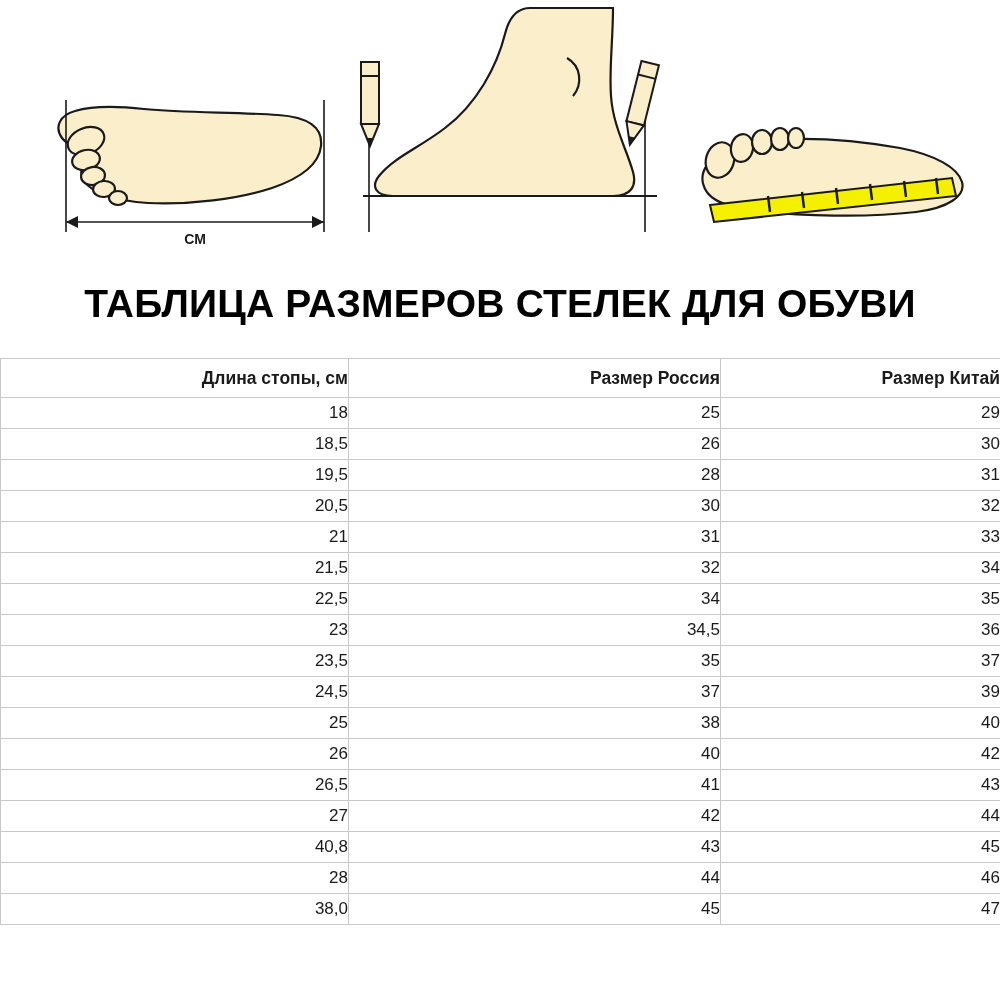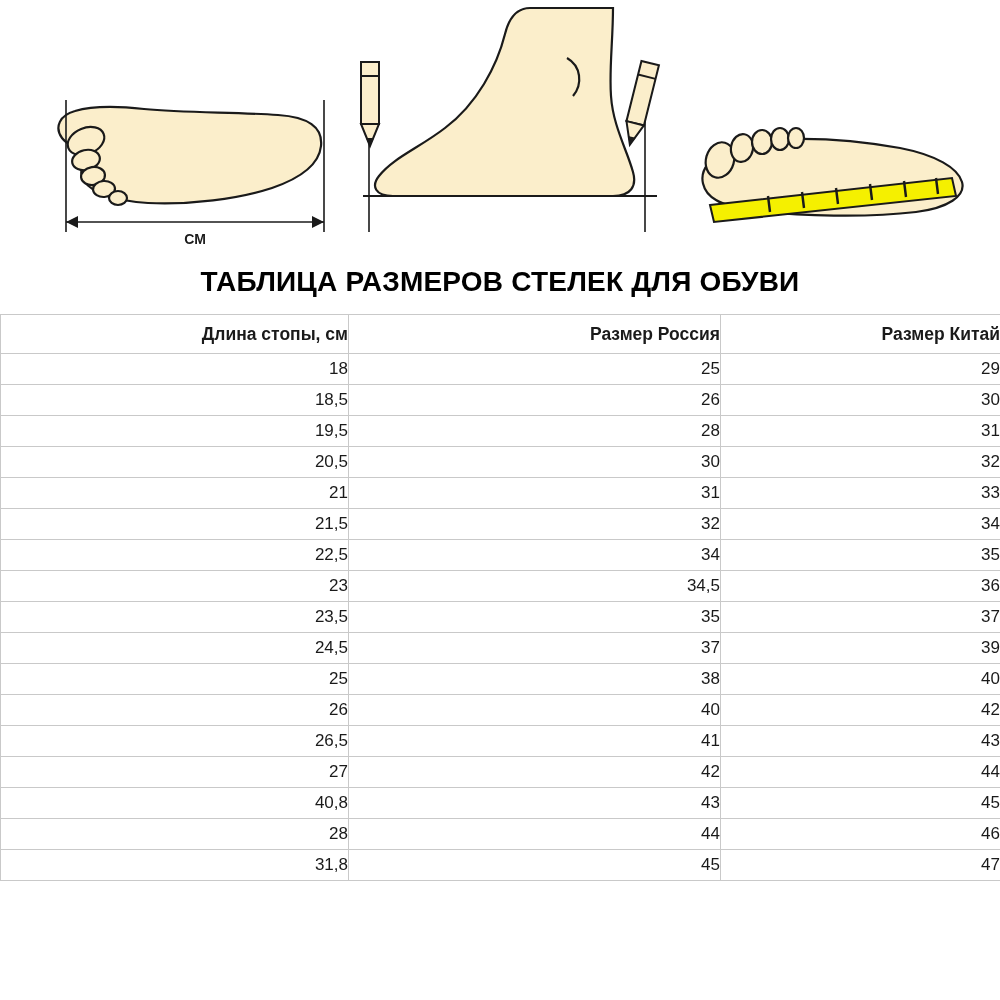--- a/index.html
+++ b/index.html
@@ -30,24 +30,24 @@
     position: absolute;
     top: 0;
   }
   .ill-1 { left: 20px;  width: 320px; height: 258px; }
   .ill-2 { left: 345px; width: 330px; height: 258px; }
   .ill-3 { left: 680px; width: 300px; height: 258px; }
 
   
   .title {
     text-align: center;
-    font-size: 28px;
+    font-size: 39px;
     font-weight: bold;
     letter-spacing: 0.2px;
-    margin: 0;
+    margin: 16px;
     padding: 8px 0 16px 0;
     color: #000000;
   }
 
   
   table.size-table {
     border-collapse: collapse;
     width: 1000px;
     table-layout: fixed;
   }
@@ -260,20 +260,20 @@
         <td>40,8</td>
         <td>43</td>
         <td>45</td>
       </tr>
       <tr>
         <td>28</td>
         <td>44</td>
         <td>46</td>
       </tr>
       <tr>
-        <td>31,8</td>
+        <td>38,0</td>
         <td>45</td>
         <td>47</td>
       </tr>
     </tbody>
   </table>
 
 </div>
 
 </body></html>

